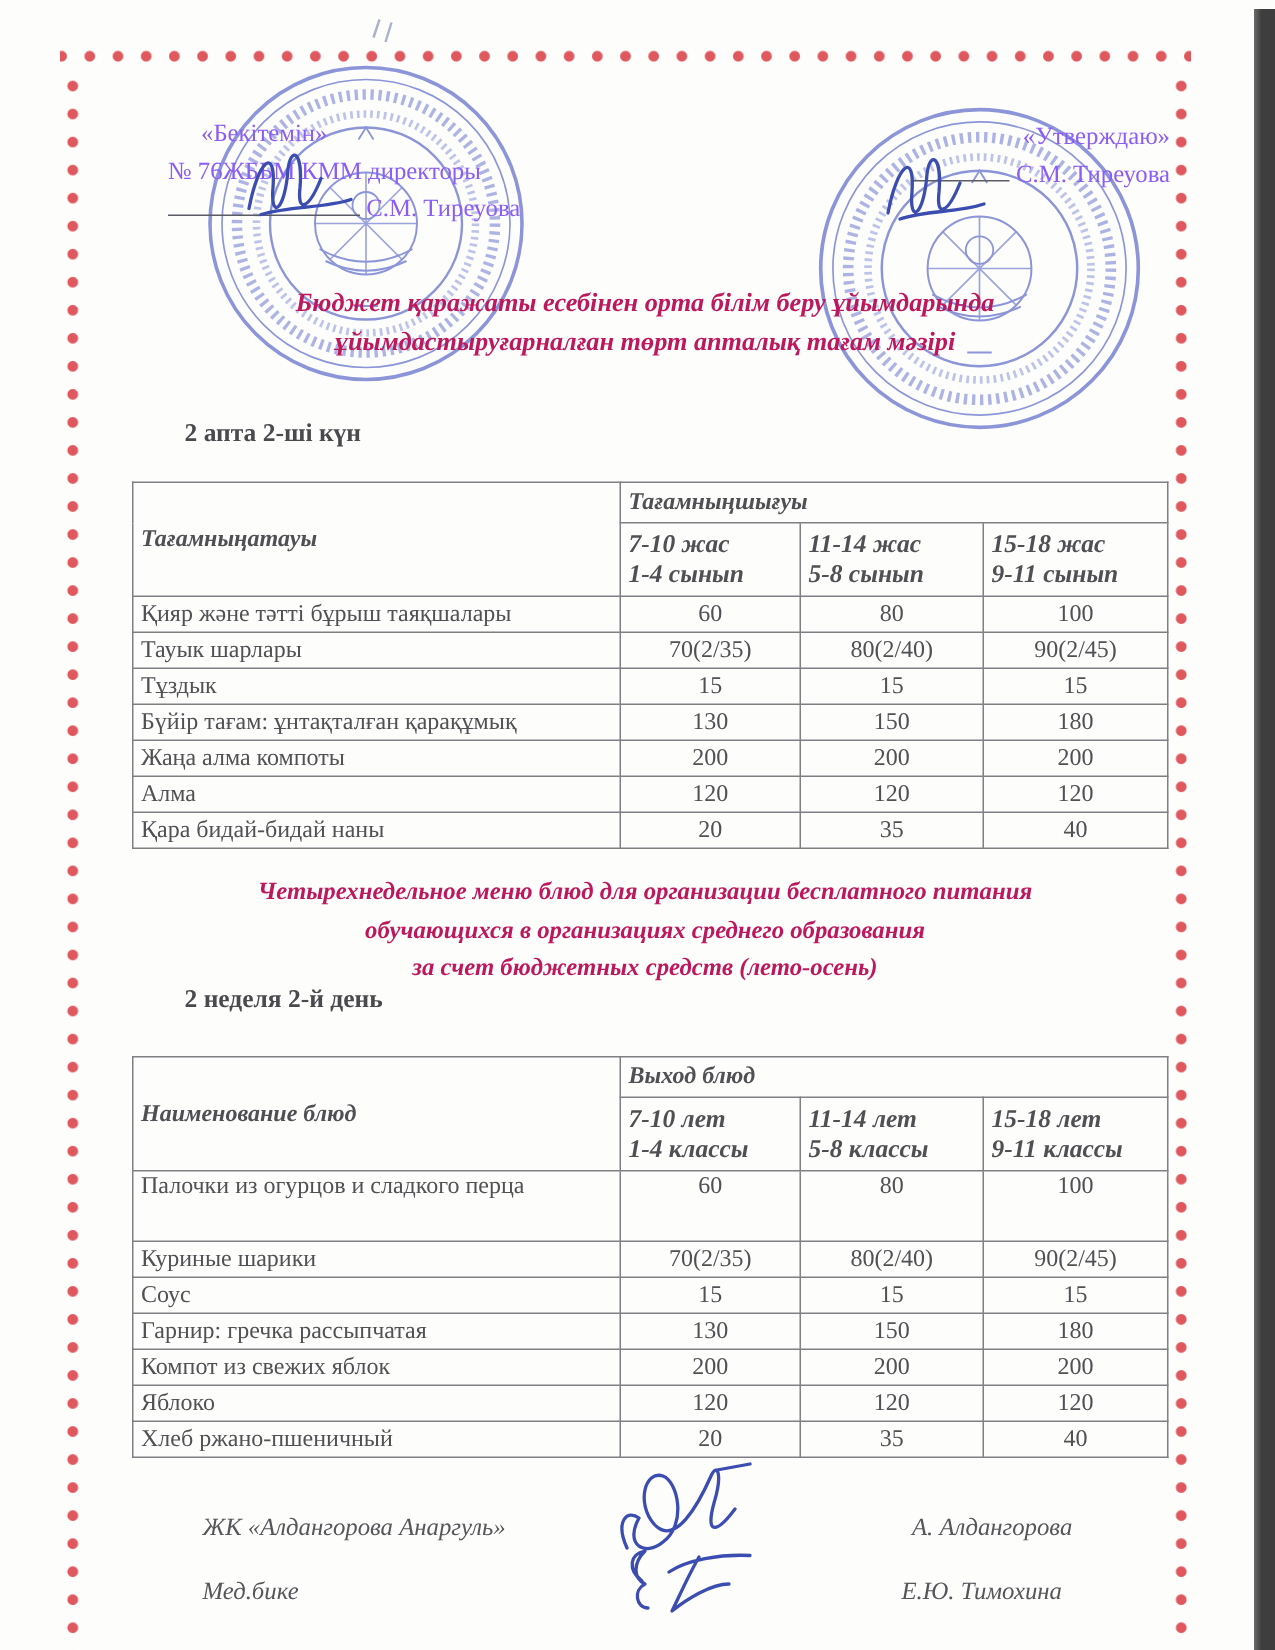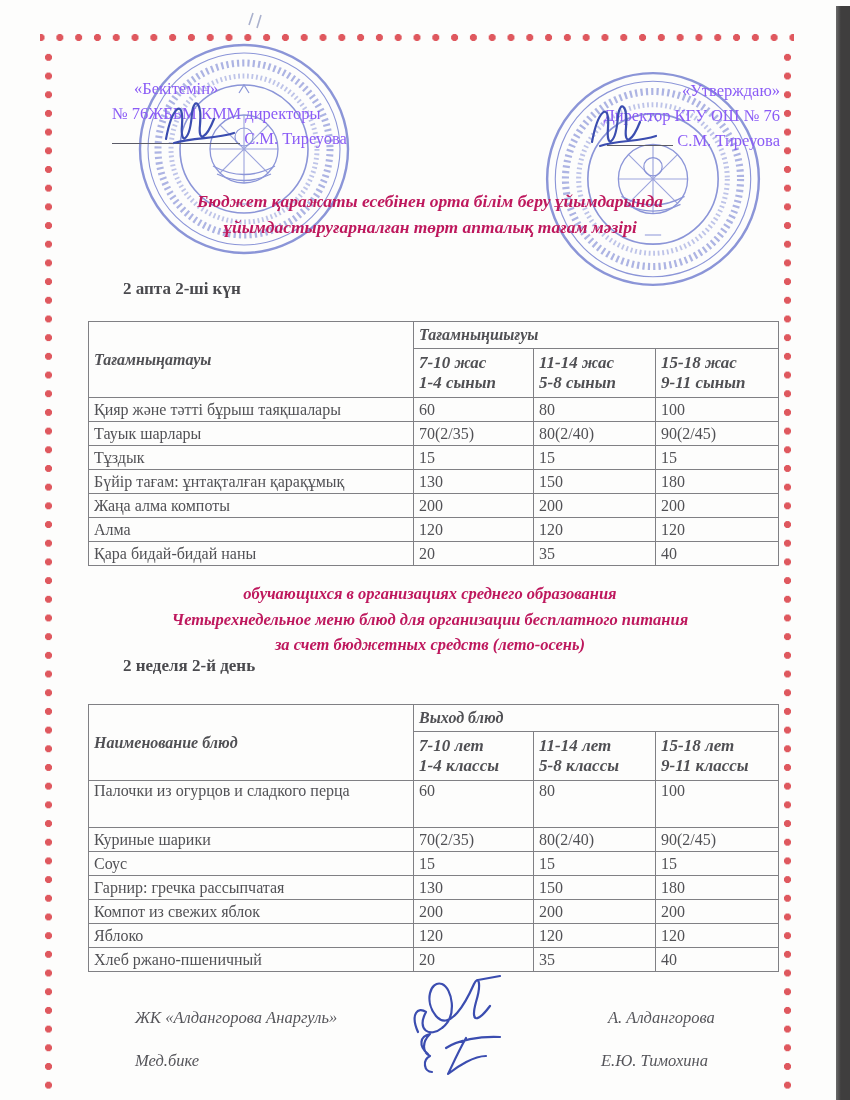--- a/index.html
+++ b/index.html
@@ -55,21 +55,21 @@
   table.menu{position:absolute;left:88px;border-collapse:collapse;table-layout:fixed;width:690px;
     font-size:16px;color:#515155;}
   .table-kk{top:321px;}
   .table-ru{top:704px;}
   table.menu td,table.menu th{border:1px solid #808084;padding:1px 5px;vertical-align:middle;
     font-weight:normal;}
   table.menu th{font-weight:bold;font-style:italic;text-align:left;font-size:16px;color:#505054;}
   table.menu .hdr1 th{height:24px;}
   table.menu .hdr2 th{height:46px;font-size:17px;line-height:20px;}
   table.menu td.name{text-align:left;height:21px;}
-  table.menu td.val{}
+  table.menu td.val{text-align:center;}
   
   .footer-text{position:absolute;font-style:italic;font-size:16.5px;color:#55555a;}
   .f-r1l{left:135px;top:1008px;}
   .f-r1r{left:608px;top:1008px;}
   .f-r2l{left:135px;top:1051px;}
   .f-r2r{left:601px;top:1051px;}
   .pen-mark{position:absolute;left:246px;top:10px;opacity:.65;}
   .pen-mark path{stroke:#7f8ab4;fill:none;stroke-width:1.6;}
 </style>
 </head>
@@ -116,21 +116,20 @@
     <div class="l1">«Бекітемін»</div>
     <div class="l2">№ 76ЖББМ КММ директоры</div>
     <div class="l3">
       <span class="sig-line w-long"></span>
       <span>С.М. Тиреуова</span>
     </div>
   </div>
 
   <div class="approval approval-right">
     <div class="l1">«Утверждаю»</div>
-    <div class="l2">Директор КГУ ОШ № 76</div>
     <div class="l3">
       <span class="sig-line w-short"></span>
       <span>С.М. Тиреуова</span>
     </div>
   </div>
 
   <svg class="ink" style="left:160px;top:93px;" width="86" height="62">
     <path d="M6,46 C12,14 24,4 22,32 C20,54 30,48 32,20 C34,4 42,8 40,32 C38,50 46,46 54,26 M14,50 C34,44 56,46 74,40"></path>
   </svg>
   <svg class="ink" style="left:586px;top:98px;" width="82" height="60">
@@ -209,22 +208,22 @@
     <tr>
           <td class="name">Қара бидай-бидай наны</td>
           <td class="val">20</td>
           <td class="val">35</td>
           <td class="val">40</td>
         </tr>
   </tbody>
     </table>
 
   <div class="doc-title title-ru">
+    <div>Четырехнедельное меню блюд для организации бесплатного питания</div>
     <div>обучающихся в организациях среднего образования</div>
-    <div>Четырехнедельное меню блюд для организации бесплатного питания</div>
     <div>за счет бюджетных средств (лето-осень)</div>
   </div>
 
   <div class="day-label day-ru">2 неделя 2-й день</div>
 
   <table class="menu table-ru">
     <colgroup>
         <col style="width:325px">
         <col style="width:120px">
         <col style="width:122px">

